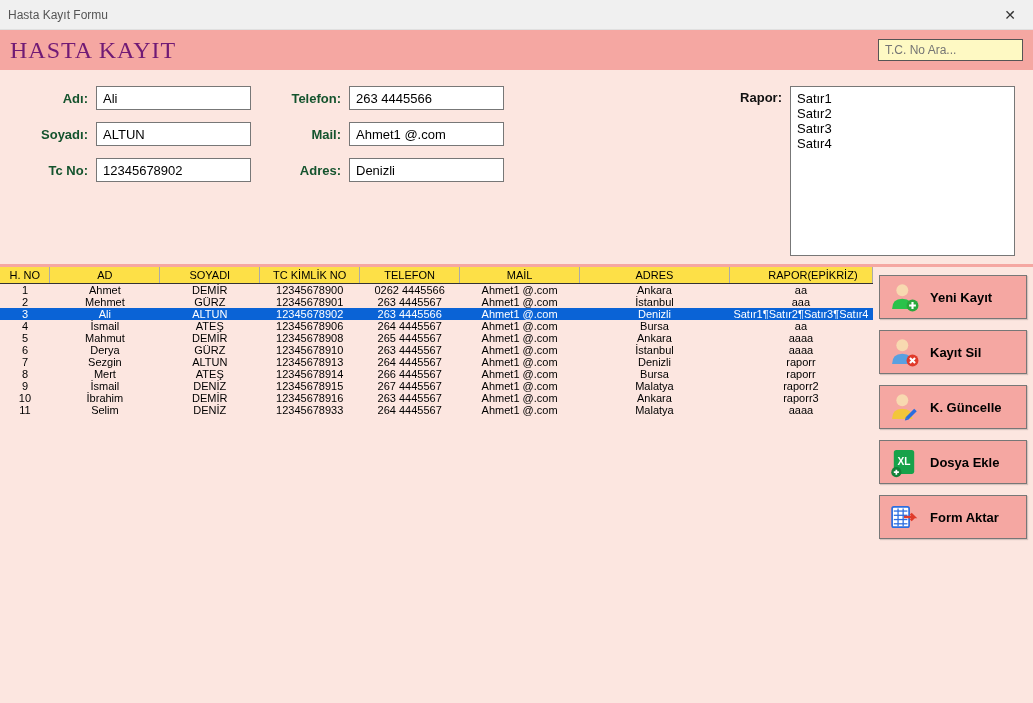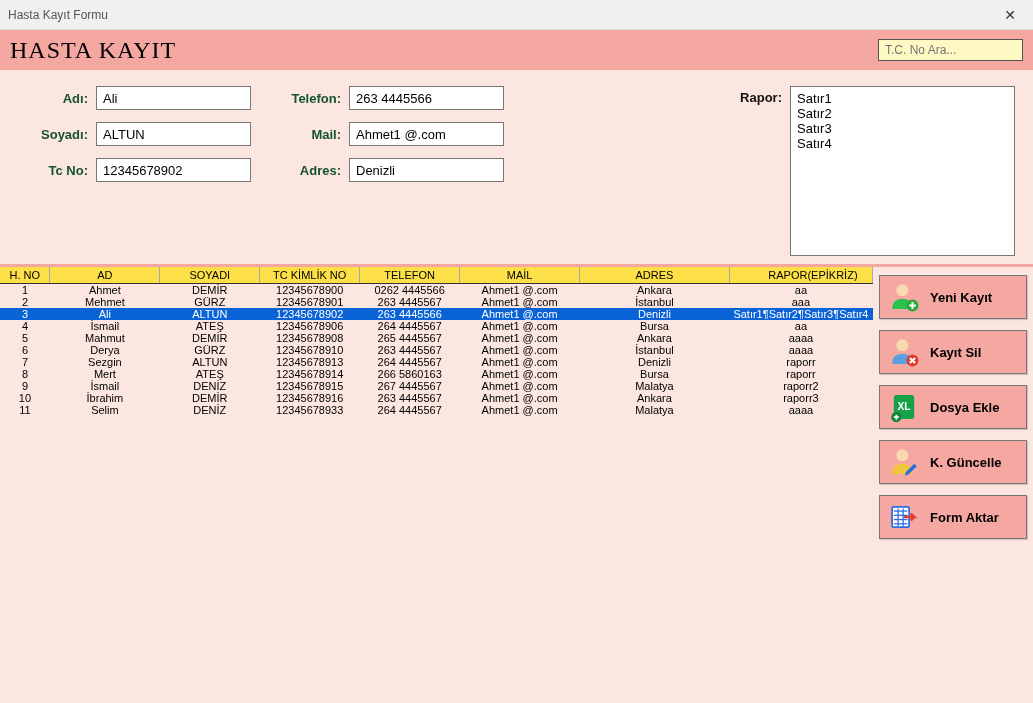--- a/index.html
+++ b/index.html
@@ -3,21 +3,21 @@
 <meta charset="utf-8">
 <style>
   * { box-sizing: border-box; margin: 0; padding: 0; }
   html, body { width: 1033px; height: 703px; overflow: hidden; font-family: "Segoe UI", Tahoma, sans-serif; }
   .window { width: 1033px; height: 703px; background: #fff; display: flex; flex-direction: column; }
   .titlebar { height: 30px; background: #f0f0f0; display: flex; align-items: center; justify-content: space-between; padding: 0 8px; border-bottom: 1px solid #e0e0e0; }
   .titlebar .title { font-size: 12px; color: #555; }
   .titlebar .close { font-size: 14px; color: #333; width: 30px; text-align: center; cursor: default; }
   .content { flex: 1; background: #fce6e0; display: flex; flex-direction: column; }
   .header-bar { height: 40px; background: #f5a7a2; display: flex; align-items: center; justify-content: space-between; padding: 0 10px; }
-  .header-title { font-family: "Comic Sans MS", cursive; font-size: 24px; color: #000000; letter-spacing: 1px; font-weight: normal; }
+  .header-title { font-family: "Comic Sans MS", cursive; font-size: 24px; color: #701a75; letter-spacing: 1px; font-weight: normal; }
   .tc-search { width: 145px; height: 22px; background: #fef9c3; border: 1px solid #555; font-size: 12px; padding: 2px 6px; }
   .form-zone { padding: 16px 18px 8px 18px; display: flex; gap: 20px; }
   .form-col { display: flex; flex-direction: column; gap: 12px; }
   .form-row { display: flex; align-items: center; gap: 8px; }
   .form-row label { width: 70px; text-align: right; font-size: 13px; font-weight: bold; color: #14532d; }
   .form-row input { width: 155px; height: 24px; border: 1px solid #777; background: #fff; font-size: 13px; padding: 2px 6px; }
   .rapor-col { display: flex; gap: 8px; align-items: flex-start; }
   .rapor-col label { width: 50px; text-align: right; font-size: 13px; font-weight: bold; color: #111; padding-top: 4px; }
   .rapor-col textarea { width: 225px; height: 170px; border: 1px solid #777; background: #fff; font-size: 13px; padding: 4px 6px; resize: none; font-family: inherit; }
   .main-area { flex: 1; display: flex; border-top: 3px solid #f5a7a2; }
@@ -175,21 +175,21 @@
                 <td>264 4445567</td>
                 <td>Ahmet1 @.com</td>
                 <td>Denizli</td>
                 <td>raporr</td>
               </tr>
               <tr>
                 <td>8</td>
                 <td>Mert</td>
                 <td>ATEŞ</td>
                 <td>12345678914</td>
-                <td>266 5860163</td>
+                <td>266 4445567</td>
                 <td>Ahmet1 @.com</td>
                 <td>Bursa</td>
                 <td>raporr</td>
               </tr>
               <tr>
                 <td>9</td>
                 <td>İsmail</td>
                 <td>DENİZ</td>
                 <td>12345678915</td>
                 <td>267 4445567</td>
@@ -242,39 +242,39 @@
               <circle cx="30" cy="30" r="7" fill="#e03a2a"></circle>
               <path d="M27 27 l6 6 M33 27 l-6 6" stroke="#fff" stroke-width="2.5"></path>
             </svg>
           </span>
           <span class="lbl">Kayıt Sil</span>
         </div>
 
         <div class="side-btn">
           <span class="ic">
             <svg viewBox="0 0 40 40" width="34" height="34">
+              <circle cx="18" cy="12" r="7" fill="#f8d9b0"></circle>
+              <path d="M6 34 Q6 22 18 22 Q30 22 30 34 Z" fill="#f2c63a"></path>
+              <path d="M25 35 L35 25 L32 22 L22 32 Z" fill="#2a6de0"></path>
+              <path d="M22 32 L25 35 L21 36 Z" fill="#2a6de0"></path>
+            </svg>
+          </span>
+          <span class="lbl">K. Güncelle</span>
+        </div>
+
+        <div class="side-btn">
+          <span class="ic">
+            <svg viewBox="0 0 40 40" width="34" height="34">
               <rect x="8" y="6" width="24" height="28" rx="3" fill="#17a24a"></rect>
               <text x="20" y="24" text-anchor="middle" font-size="12" font-weight="bold" fill="#fff" font-family="sans-serif">XL</text>
               <circle cx="11" cy="32" r="6" fill="#12833a"></circle>
               <path d="M11 29 v6 M8 32 h6" stroke="#fff" stroke-width="2"></path>
             </svg>
           </span>
           <span class="lbl">Dosya Ekle</span>
-        </div>
-
-        <div class="side-btn">
-          <span class="ic">
-            <svg viewBox="0 0 40 40" width="34" height="34">
-              <circle cx="18" cy="12" r="7" fill="#f8d9b0"></circle>
-              <path d="M6 34 Q6 22 18 22 Q30 22 30 34 Z" fill="#f2c63a"></path>
-              <path d="M25 35 L35 25 L32 22 L22 32 Z" fill="#2a6de0"></path>
-              <path d="M22 32 L25 35 L21 36 Z" fill="#2a6de0"></path>
-            </svg>
-          </span>
-          <span class="lbl">K. Güncelle</span>
         </div>
 
         <div class="side-btn">
           <span class="ic">
             <svg viewBox="0 0 40 40" width="34" height="34">
               <rect x="6" y="8" width="20" height="24" rx="2" fill="#fff" stroke="#2a6de0" stroke-width="2"></rect>
               <line x1="8" y1="13" x2="24" y2="13" stroke="#2a6de0" stroke-width="1.5"></line>
               <line x1="8" y1="18" x2="24" y2="18" stroke="#2a6de0" stroke-width="1.5"></line>
               <line x1="8" y1="23" x2="24" y2="23" stroke="#2a6de0" stroke-width="1.5"></line>
               <line x1="8" y1="28" x2="24" y2="28" stroke="#2a6de0" stroke-width="1.5"></line>

